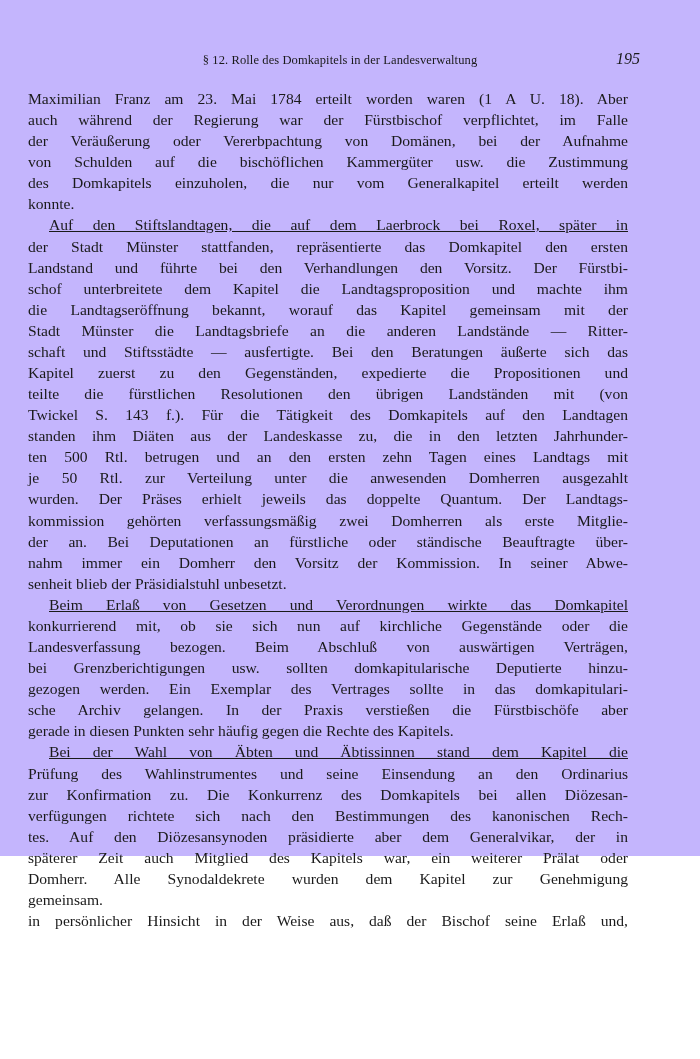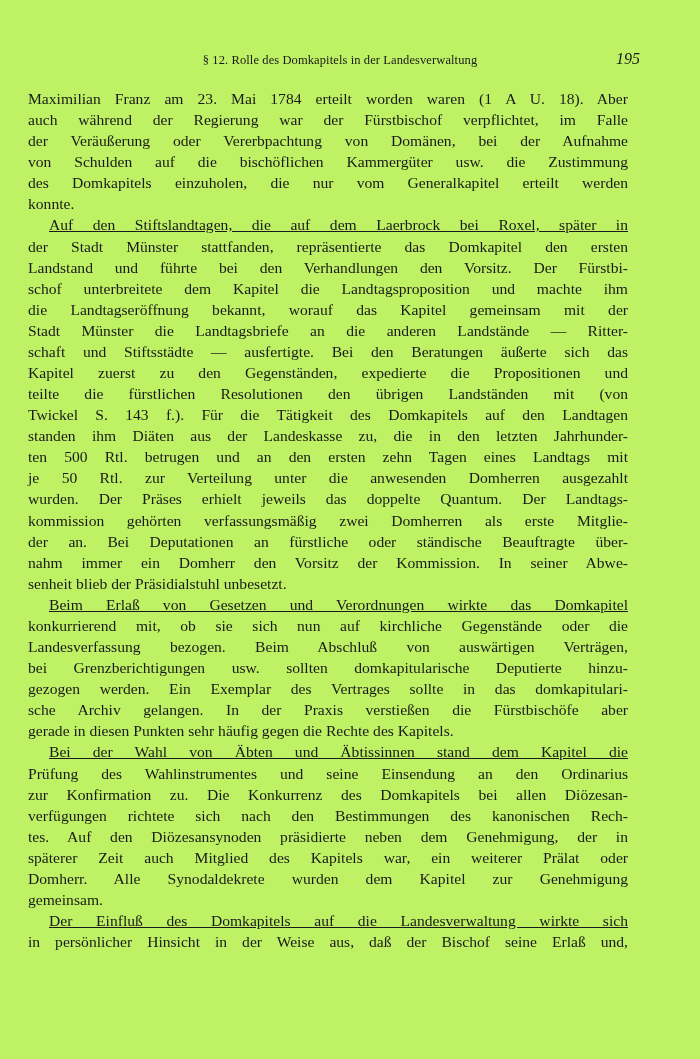--- a/index.html
+++ b/index.html
@@ -1,19 +1,19 @@
 <!DOCTYPE html>
 <html><head>
 <meta charset="utf-8">
 <style>
   html, body { margin: 0; padding: 0; background: #ffffff; }
   body { width: 700px; height: 1059px; position: relative; overflow: hidden; }
   .page {
-    position: absolute; left: 0; top: 0; width: 700px; height: 1059px;
-    background: #bef264; color: #1a1a1a;
+    position: absolute; left: 0; top: 0; width: 700px; height: 856px;
+    background: #c4b5fd; color: #1a1a1a;
     font-family: "Liberation Serif", "DejaVu Serif", serif;
   }
   .running-head {
     position: absolute; left: 40px; width: 600px; top: 50px; height: 20px;
     font-size: 12.5px; line-height: 20px;
   }
   .running-head .title {
     position: absolute; left: 0; right: 0; text-align: center;
     letter-spacing: 0.1px;
   }
@@ -75,23 +75,22 @@
         <span class="line">bei Grenzberichtigungen usw. sollten domkapitularische Deputierte hinzu-</span>
         <span class="line">gezogen werden. Ein Exemplar des Vertrages sollte in das domkapitulari-</span>
         <span class="line">sche Archiv gelangen. In der Praxis verstießen die Fürstbischöfe aber</span>
         <span class="line last">gerade in diesen Punkten sehr häufig gegen die Rechte des Kapitels.</span>
       </div>
       <div>
         <span class="line indent">Bei der Wahl von Äbten und Äbtissinnen stand dem Kapitel die</span>
         <span class="line">Prüfung des Wahlinstrumentes und seine Einsendung an den Ordinarius</span>
         <span class="line">zur Konfirmation zu. Die Konkurrenz des Domkapitels bei allen Diözesan-</span>
         <span class="line">verfügungen richtete sich nach den Bestimmungen des kanonischen Rech-</span>
-        <span class="line">tes. Auf den Diözesansynoden präsidierte neben dem Genehmigung, der in</span>
+        <span class="line">tes. Auf den Diözesansynoden präsidierte aber dem Generalvikar, der in</span>
         <span class="line">späterer Zeit auch Mitglied des Kapitels war, ein weiterer Prälat oder</span>
         <span class="line">Domherr. Alle Synodaldekrete wurden dem Kapitel zur Genehmigung</span>
         <span class="line last">gemeinsam.</span>
       </div>
       <div>
-        <span class="line indent">Der Einfluß des Domkapitels auf die Landesverwaltung wirkte sich</span>
         <span class="line">in persönlicher Hinsicht in der Weise aus, daß der Bischof seine Erlaß und,</span>
       </div>
     </div>
 </div>
 
 </body></html>

